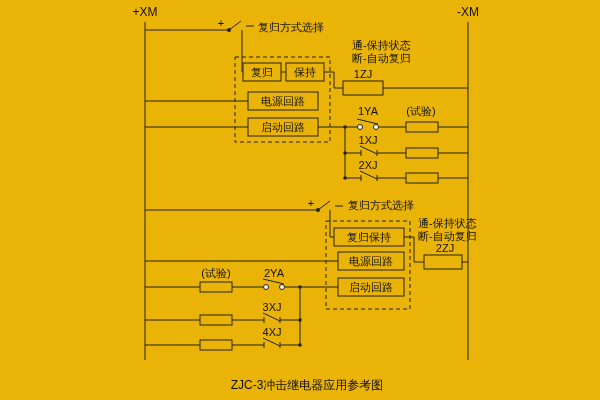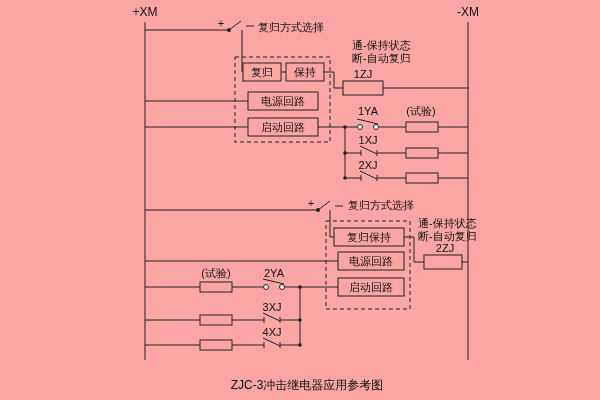--- a/index.html
+++ b/index.html
@@ -1,18 +1,18 @@
 <!DOCTYPE html>
 <html><head>
 <meta charset="utf-8">
 <style>
   html,body { margin:0; padding:0; background:#ffffff; }
   .stage {
     width:600px; height:400px; position:relative;
-    background:#fca5a5;
+    background:#eab308;
     font-family:"Liberation Sans","DejaVu Sans",sans-serif;
   }
   svg { display:block; }
   svg line  { stroke:#222222; stroke-width:1; fill:none; }
   svg .box  { fill:none; stroke:#222222; stroke-width:1; }
   svg .dashed { stroke-dasharray:4 3; }
   svg .term { fill:#fcfcfc; stroke:#222222; stroke-width:1; }
   svg .dot  { fill:#222222; stroke:none; }
   svg text  { fill:#111111; stroke:none; font-family:"Liberation Sans","DejaVu Sans",sans-serif; }
   svg text.lbl { font-size:11px; }

